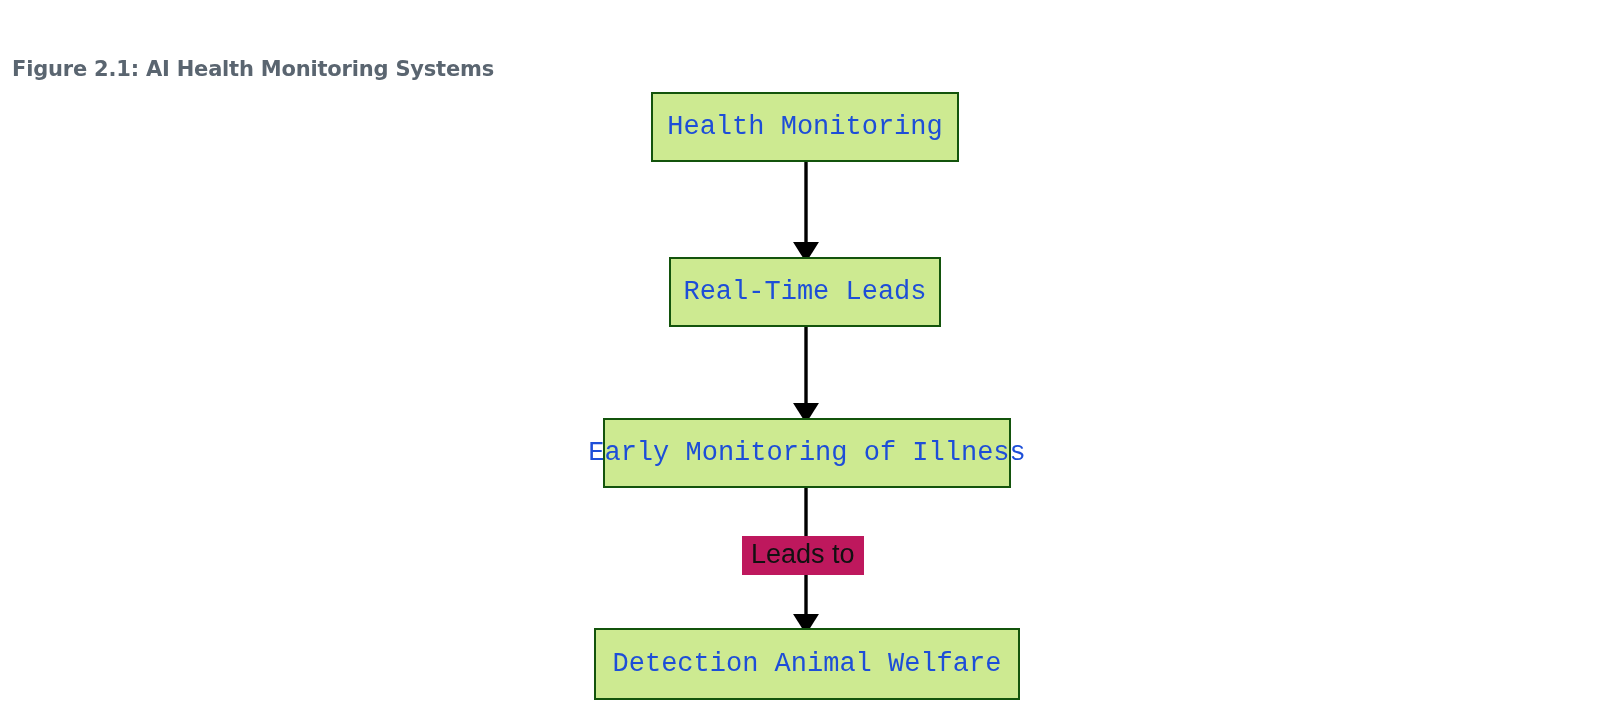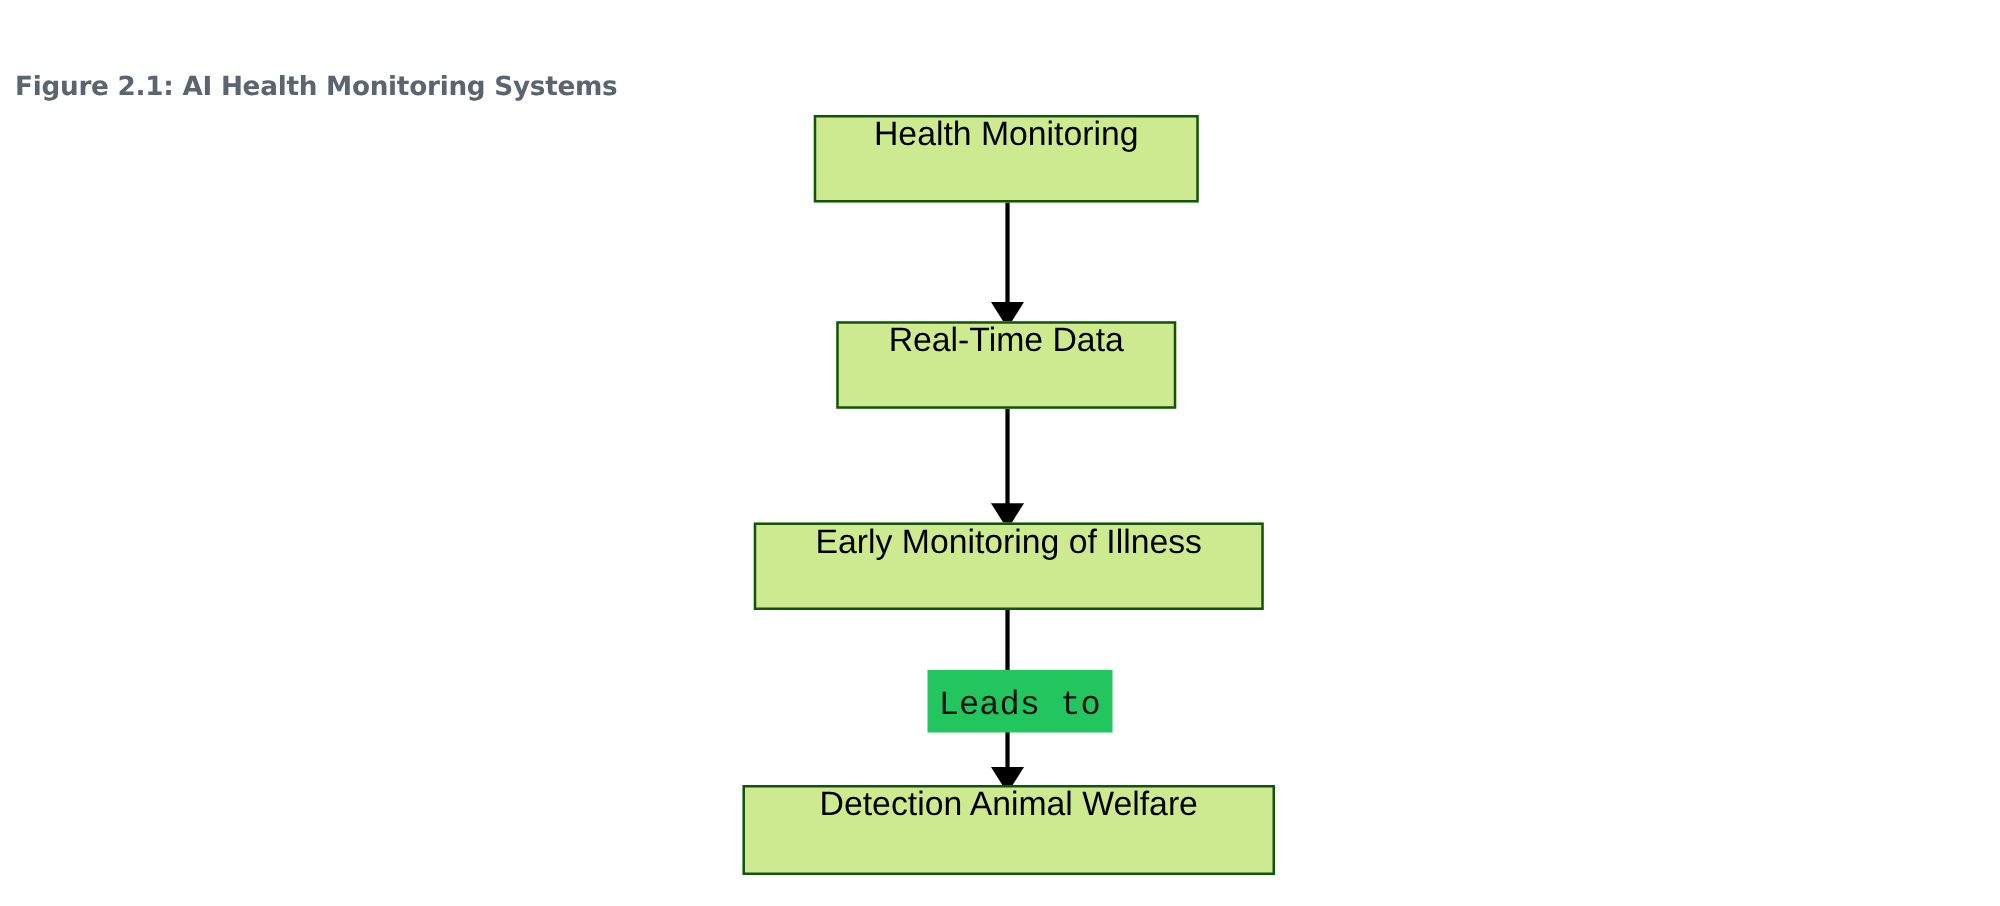--- a/index.html
+++ b/index.html
@@ -35,23 +35,24 @@
     width: 1600px;
     height: 725px;
   }
 
   .flow-node {
     position: absolute;
     box-sizing: border-box;
     background: #cdea91;
     border: 2px solid #13540c;
     display: flex;
+    align-items: center;
     justify-content: center;
-    color: #000000;
-    font-family: Liberation Sans, sans-serif;
+    color: #1d4ed8;
+    font-family: Liberation Mono, monospace;
     font-size: 27px;
     font-weight: 400;
     line-height: 1;
     white-space: nowrap;
   }
 
   .node-label {
     display: block;
   }
 
@@ -75,26 +76,26 @@
   }
   #node-improved-welfare {
     left: 594px;
     top: 628px;
     width: 426px;
     height: 72px;
   }
 
   .edge-label {
     position: absolute;
-    background: #22c55e;
+    background: #be185d;
     color: #111111;
-    font-family: Liberation Mono, monospace;
+    font-family: Liberation Sans, sans-serif;
     font-size: 27px;
     line-height: 1;
-    padding: 16px 9px 7px 9px;
+    padding: 5px 9px 7px 9px;
     white-space: nowrap;
   }
   #edge-label-leads-to {
     left: 742px;
     top: 536px;
   }
 </style>
 </head>
 <body>
 
@@ -112,21 +113,21 @@
   <line x1="806" y1="327" x2="806" y2="410" stroke="#000000" stroke-width="3.4" marker-end="url(#arrowhead)"></line>
 
   <line x1="806" y1="488" x2="806" y2="621" stroke="#000000" stroke-width="3.4" marker-end="url(#arrowhead)"></line>
 </svg>
 
 <div class="flow-node" id="node-health-monitoring">
   <span class="node-label">Health Monitoring</span>
 </div>
 
 <div class="flow-node" id="node-real-time-data">
-  <span class="node-label">Real-Time Data</span>
+  <span class="node-label">Real-Time Leads</span>
 </div>
 
 <div class="flow-node" id="node-early-detection">
   <span class="node-label">Early Monitoring of Illness</span>
 </div>
 
 <div class="flow-node" id="node-improved-welfare">
   <span class="node-label">Detection Animal Welfare</span>
 </div>
 

